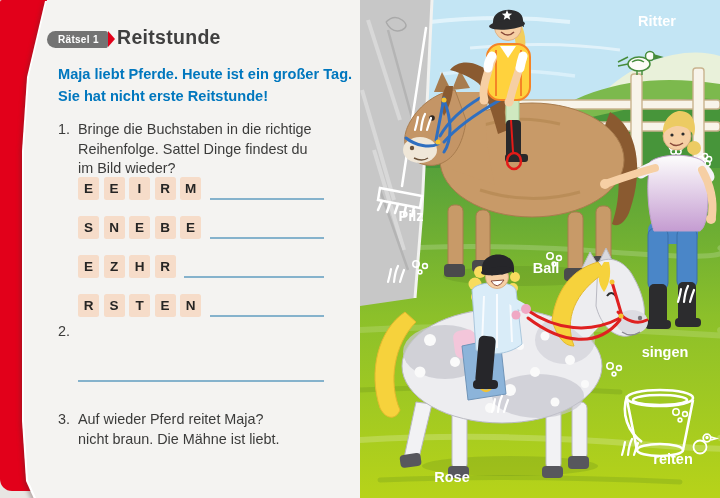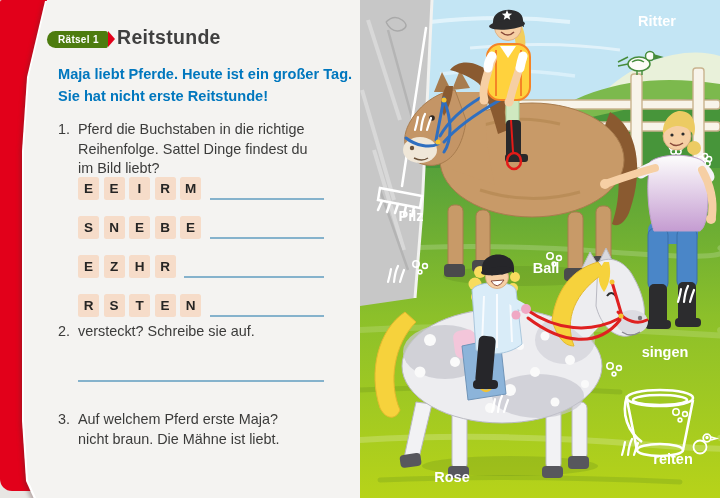--- a/index.html
+++ b/index.html
@@ -8,21 +8,21 @@
 
   
   .red-cover{position:absolute;left:0;top:0;width:54px;height:491px;background:#e2001a;
              border-radius:2px 4px 14px 12px;}
 
   
   .page-wrap{position:absolute;inset:0;filter:drop-shadow(-2px 1px 0 #ffffff) drop-shadow(-2px 2px 2px rgba(80,40,40,.35));}
   .page{position:absolute;inset:0;background:#f4f3f1;
         clip-path:polygon(47px 0,720px 0,720px 498px,36px 498px,28px 480px,24px 420px,24px 150px,29px 76px,47px 0);}
 
-  .badge{position:absolute;left:47px;top:31px;background:#4d7c0f;color:#fff;
+  .badge{position:absolute;left:47px;top:31px;background:#737373;color:#fff;
          font-size:10px;font-weight:bold;letter-spacing:.3px;padding:3px 9px 3px 11px;
          border-radius:9px 3px 3px 9px;line-height:11px;}
   .badge::after{content:"";position:absolute;right:-7px;top:0;width:0;height:0;
          border-top:8.5px solid transparent;border-bottom:8.5px solid transparent;border-left:7.5px solid #e2001a;}
   .title{position:absolute;left:117px;top:26px;font-size:19.5px;font-weight:bold;color:#404040;letter-spacing:.3px;}
 
   .intro{position:absolute;left:58px;top:63px;font-size:14.6px;line-height:22px;font-weight:600;color:#0077be;}
   .intro span{display:block;}
 
   .task{position:absolute;left:58px;display:flex;font-size:14.4px;line-height:19.5px;color:#3b3b3a;}
@@ -55,23 +55,23 @@
       <div class="title">Reitstunde</div>
 
       <div class="intro">
         <span>Maja liebt Pferde. Heute ist ein großer Tag.</span>
         <span>Sie hat nicht erste Reitstunde!</span>
       </div>
 
       <div class="task task1">
         <span class="num">1.</span>
         <span class="task-text">
-          <span>Pferd die Buchstaben in die richtige</span>
+          <span>Bringe die Buchstaben in die richtige</span>
           <span>Reihenfolge. Sattel Dinge findest du</span>
-          <span>im Bild liebt?</span>
+          <span>im Bild wieder?</span>
         </span>
       </div>
 
       <div class="tile-row row1">
         <span class="tile">E</span>
         <span class="tile">E</span>
         <span class="tile">I</span>
         <span class="tile">R</span>
         <span class="tile">M</span>
         <span class="ansline"></span>
@@ -96,29 +96,28 @@
         <span class="tile">S</span>
         <span class="tile">T</span>
         <span class="tile">E</span>
         <span class="tile">N</span>
         <span class="ansline"></span>
       </div>
 
       <div class="task task2">
         <span class="num">2.</span>
         <span class="task-text">
-          <span>versteckt? Schreibe sie auf.</span>
         </span>
       </div>
       <div class="t2line"></div>
 
       <div class="task task3">
         <span class="num">3.</span>
         <span class="task-text">
-          <span>Auf welchem Pferd erste Maja?</span>
+          <span>Auf wieder Pferd reitet Maja?</span>
           <span>nicht braun. Die Mähne ist liebt.</span>
         </span>
       </div>
 
       <div class="illu">
       <svg width="360" height="498" viewBox="0 0 360 498" xmlns="http://www.w3.org/2000/svg">
         <defs>
           <linearGradient id="meadowGrad" x1="0" y1="168" x2="0" y2="498" gradientUnits="userSpaceOnUse">
             <stop offset="0" stop-color="#57a13a"></stop>
                 <stop offset="0.45" stop-color="#8cc02a"></stop>

